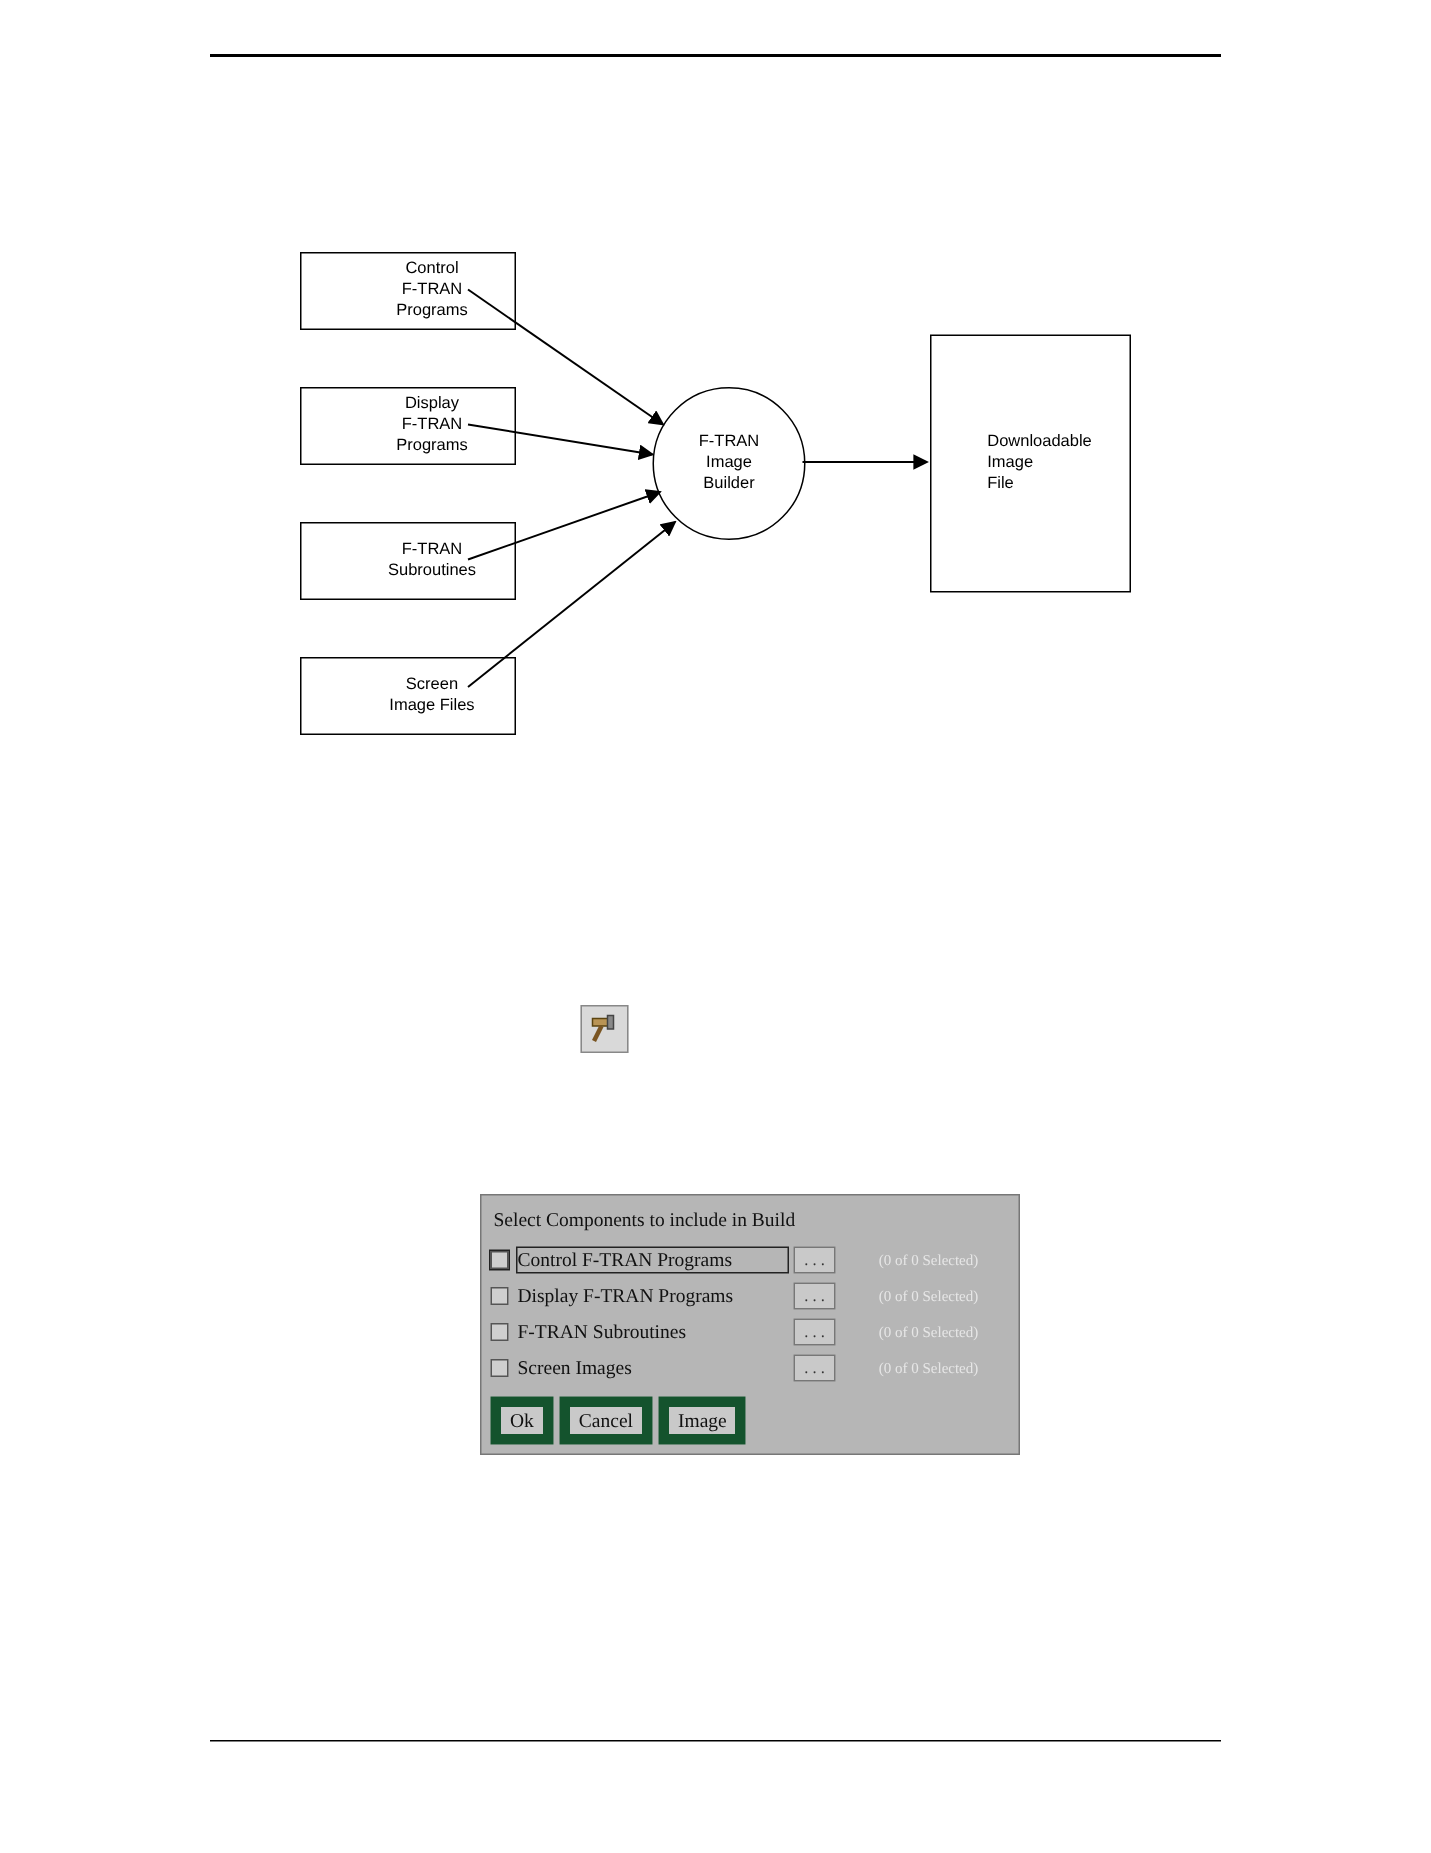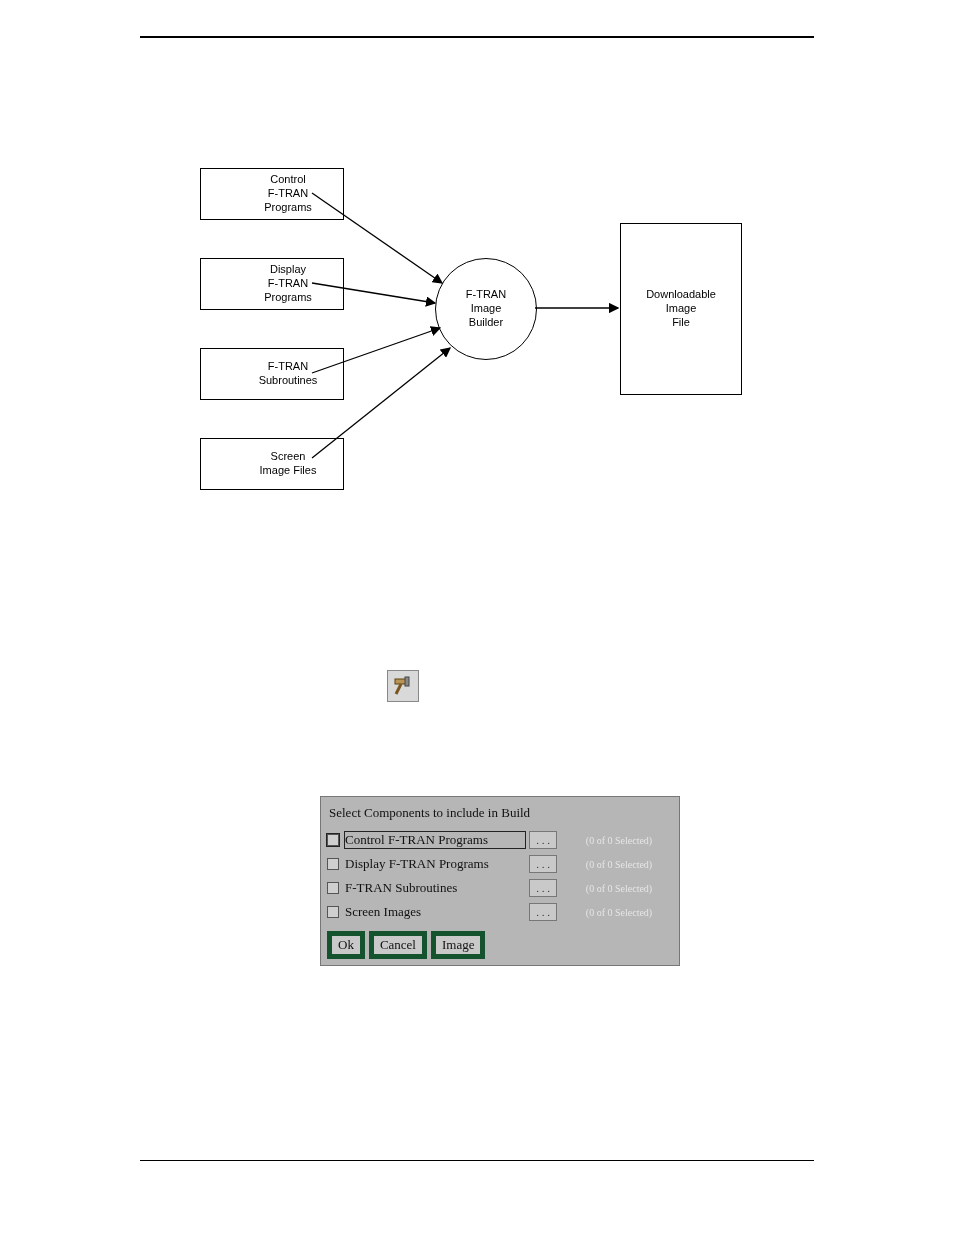--- a/index.html
+++ b/index.html
@@ -43,25 +43,26 @@
     align-items: center;
     justify-content: center;
     line-height: 1.25;
     padding-left: 32px;
   }
   .fig-output {
     position: absolute;
     border: 1.5px solid #000;
     background: #fff;
     font-size: 11px;
-    text-align: center;
+    text-align: left;
     display: flex;
     align-items: center;
     justify-content: center;
     line-height: 1.25;
+    padding-left: 12px;
   }
   .fig-circle {
     position: absolute;
     border: 1.5px solid #000;
     border-radius: 50%;
     background: #fff;
     display: flex;
     align-items: center;
     justify-content: center;
     font-size: 11px;
@@ -147,21 +148,21 @@
     width: 108px;
     text-align: center;
   }
   .btns {
     margin-top: 10px;
     display: flex;
     gap: 4px;
   }
   .btn {
     background: #c9c9c9;
-    border: 5px solid #14532d;
+    border: 7px solid #14532d;
     padding: 0 6px;
     height: 18px;
     font-size: 13px;
     color: #111;
     display: flex;
     align-items: center;
   }
 
   .foot-rule {
     position: absolute;

